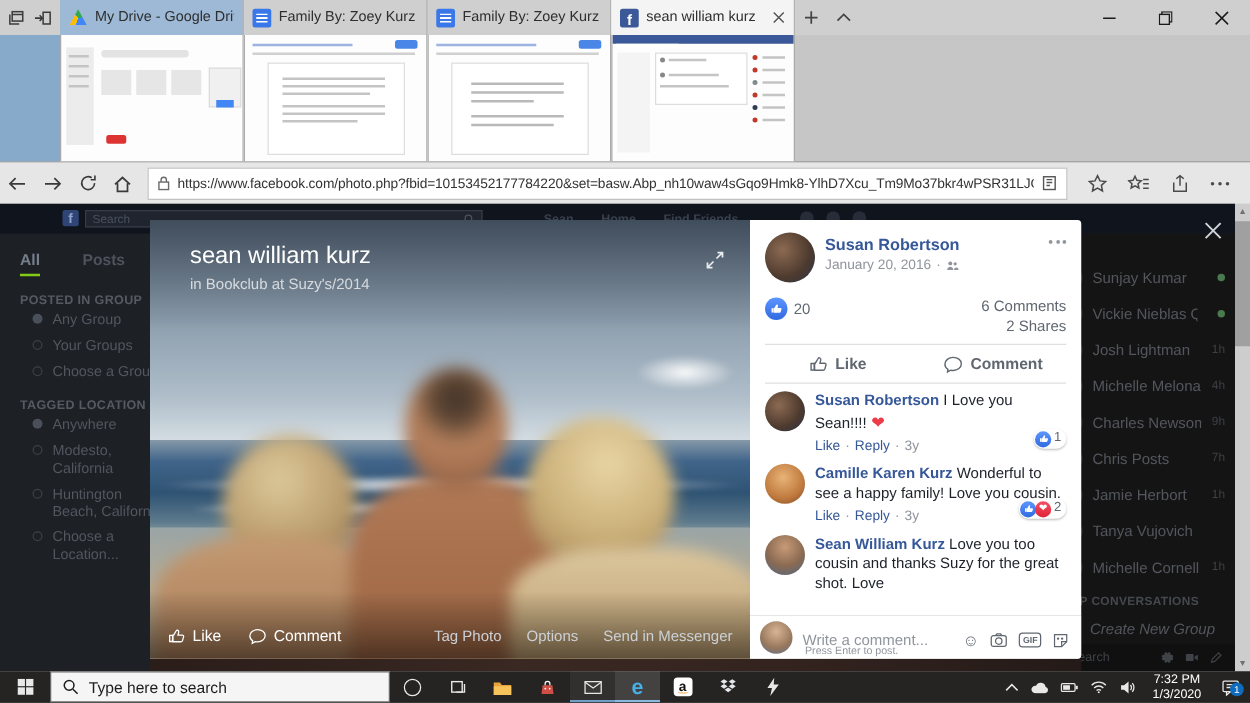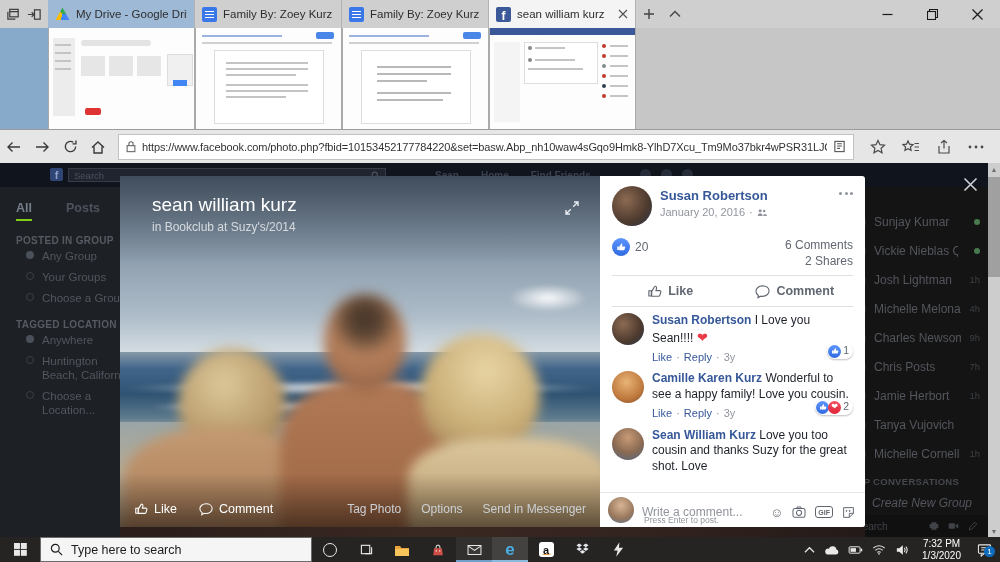--- a/index.html
+++ b/index.html
@@ -447,20 +447,24 @@
 
           <div class="fsection">
             <div class="fheader">TAGGED LOCATION</div>
             <div>
 
                 <div class="fopt">
                   <span class="dot filled"></span>
                   <span>Anywhere</span>
                 </div>
 
+                <div class="fopt">
+                  <span class="dot ring"></span>
+                  <span>Modesto, California</span>
+                </div>
 
                 <div class="fopt">
                   <span class="dot ring"></span>
                   <span>Huntington Beach, California</span>
                 </div>
 
                 <div class="fopt">
                   <span class="dot ring"></span>
                   <span>Choose a Location...</span>
                 </div>

